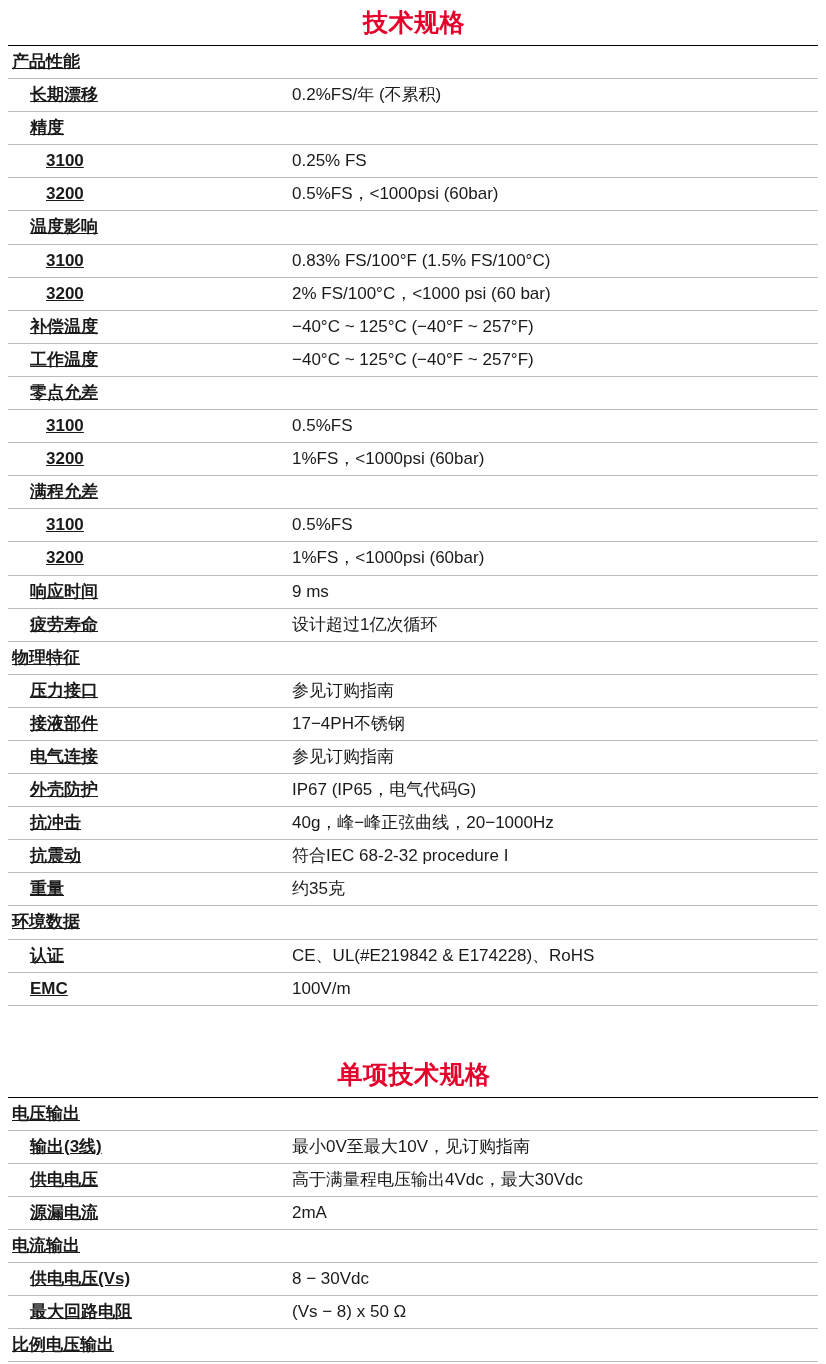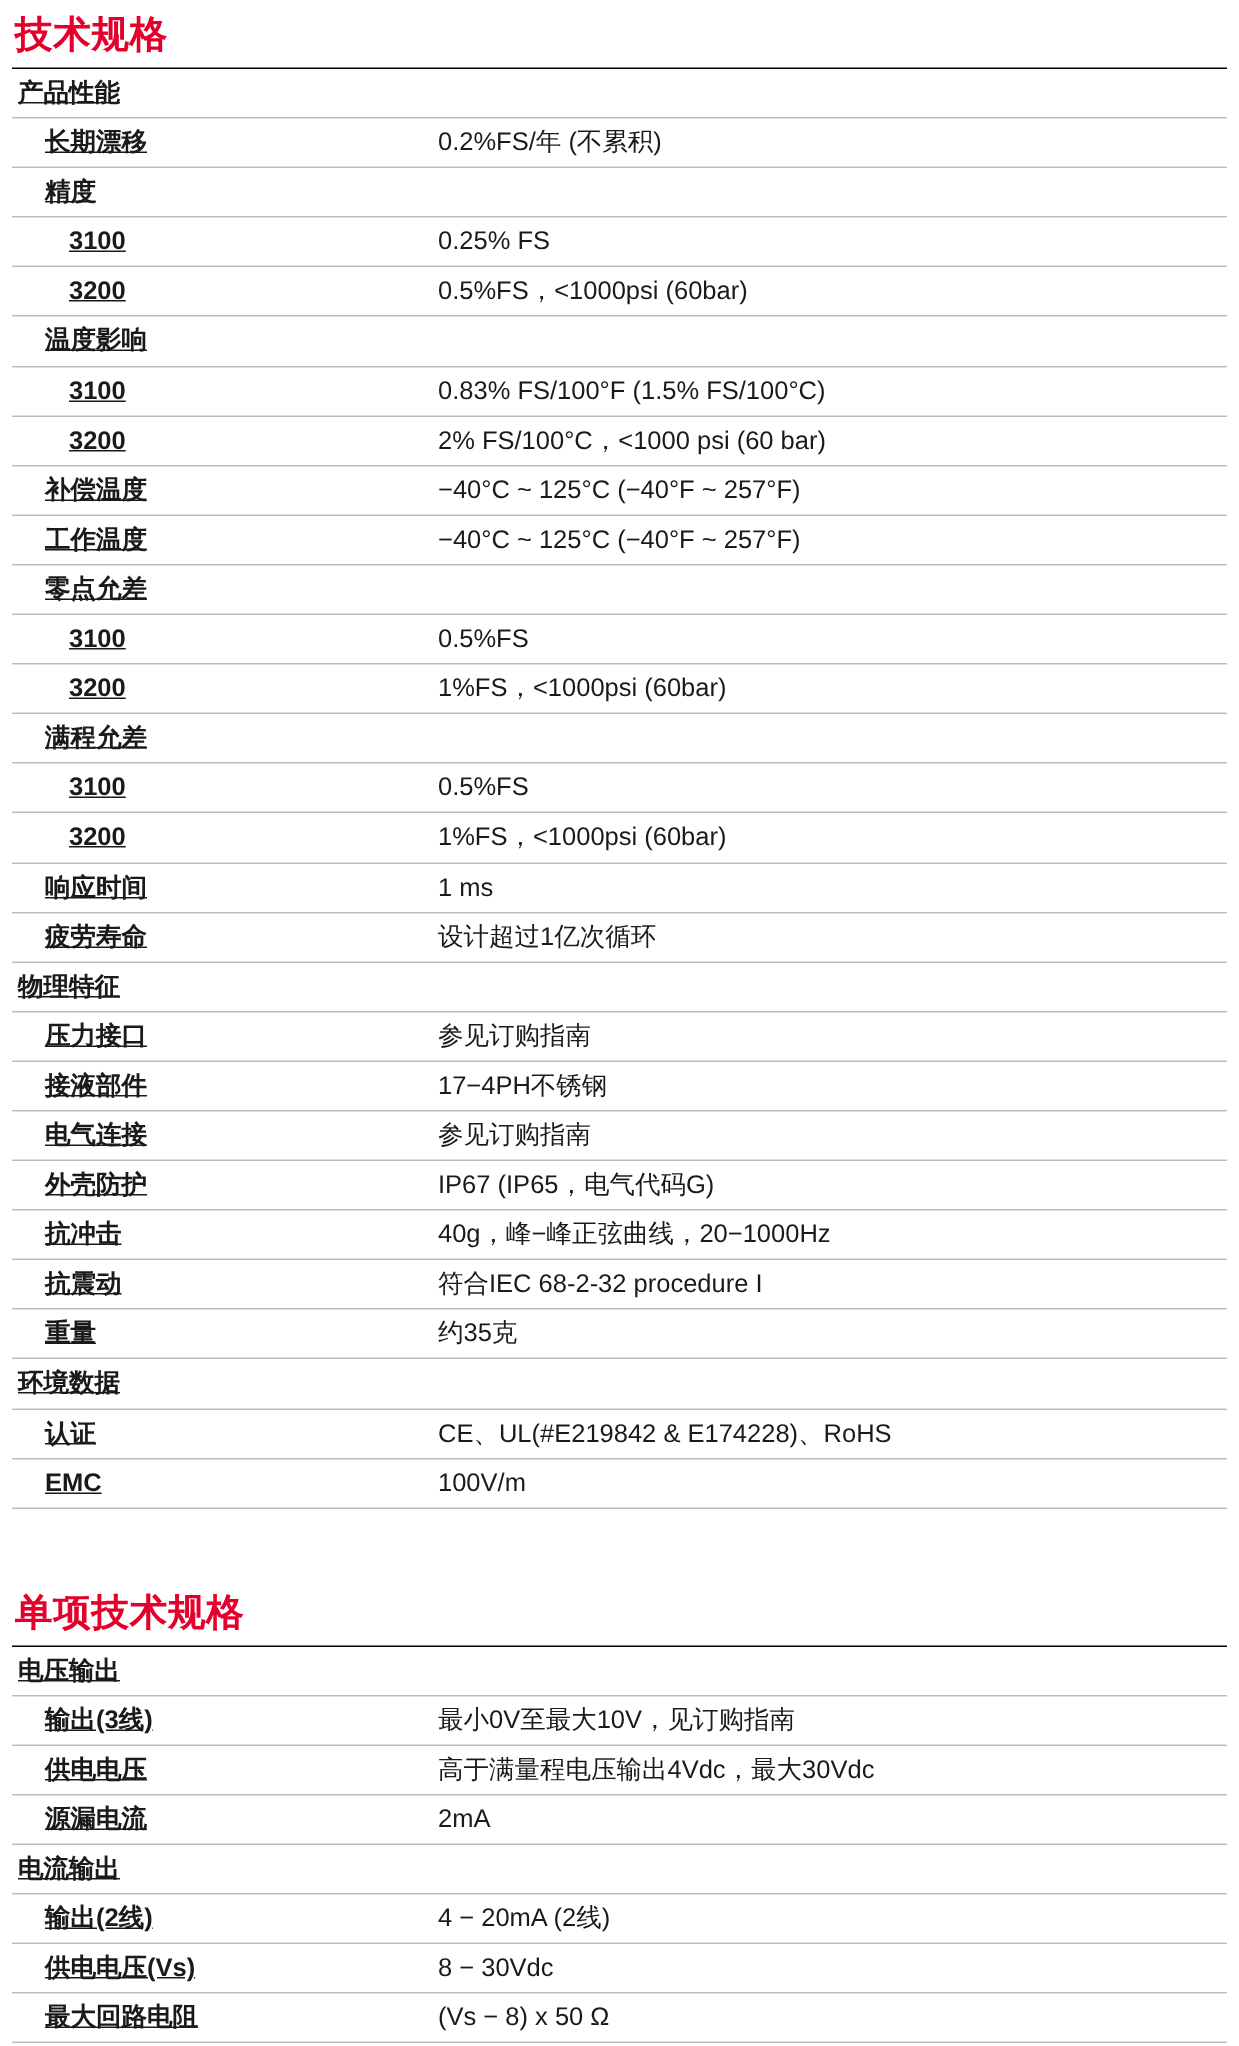--- a/index.html
+++ b/index.html
@@ -18,20 +18,21 @@
     box-sizing: border-box;
     padding: 0 8px 14px 8px;
   }
   .section-title {
     color: #e4002b;
     font-size: 25px;
     font-weight: bold;
     letter-spacing: 0.5px;
     margin: 6px 0 6px 0;
     padding-left: 2px;
+    text-align: center;
   }
   .section-title.second {
     margin-top: 52px;
   }
   table.spec {
     width: 100%;
     border-collapse: collapse;
     table-layout: fixed;
   }
   table.spec td {
@@ -129,21 +130,21 @@
           <tr class="spec-row indent">
             <td class="label" style="padding-left: 38px;">3100</td>
             <td class="value">0.5%FS</td>
           </tr>
           <tr class="spec-row indent">
             <td class="label" style="padding-left: 38px;">3200</td>
             <td class="value">1%FS，&lt;1000psi (60bar)</td>
           </tr>
           <tr class="spec-row indent">
             <td class="label">响应时间</td>
-            <td class="value">1 ms</td>
+            <td class="value">9 ms</td>
           </tr>
           <tr class="spec-row indent">
             <td class="label">疲劳寿命</td>
             <td class="value">设计超过1亿次循环</td>
           </tr>
           <tr class="group-row">
             <td class="label">物理特征</td>
             <td class="value"></td>
           </tr>
           <tr class="spec-row indent">
@@ -205,24 +206,20 @@
           </tr>
           <tr class="spec-row indent">
             <td class="label">源漏电流</td>
             <td class="value">2mA</td>
           </tr>
           <tr class="group-row">
             <td class="label">电流输出</td>
             <td class="value"></td>
           </tr>
           <tr class="spec-row indent">
-            <td class="label">输出(2线)</td>
-            <td class="value">4 − 20mA (2线)</td>
-          </tr>
-          <tr class="spec-row indent">
             <td class="label">供电电压(Vs)</td>
             <td class="value">8 − 30Vdc</td>
           </tr>
           <tr class="spec-row indent">
             <td class="label">最大回路电阻</td>
             <td class="value">(Vs − 8) x 50 Ω</td>
           </tr>
           <tr class="group-row">
             <td class="label">比例电压输出</td>
             <td class="value"></td>

